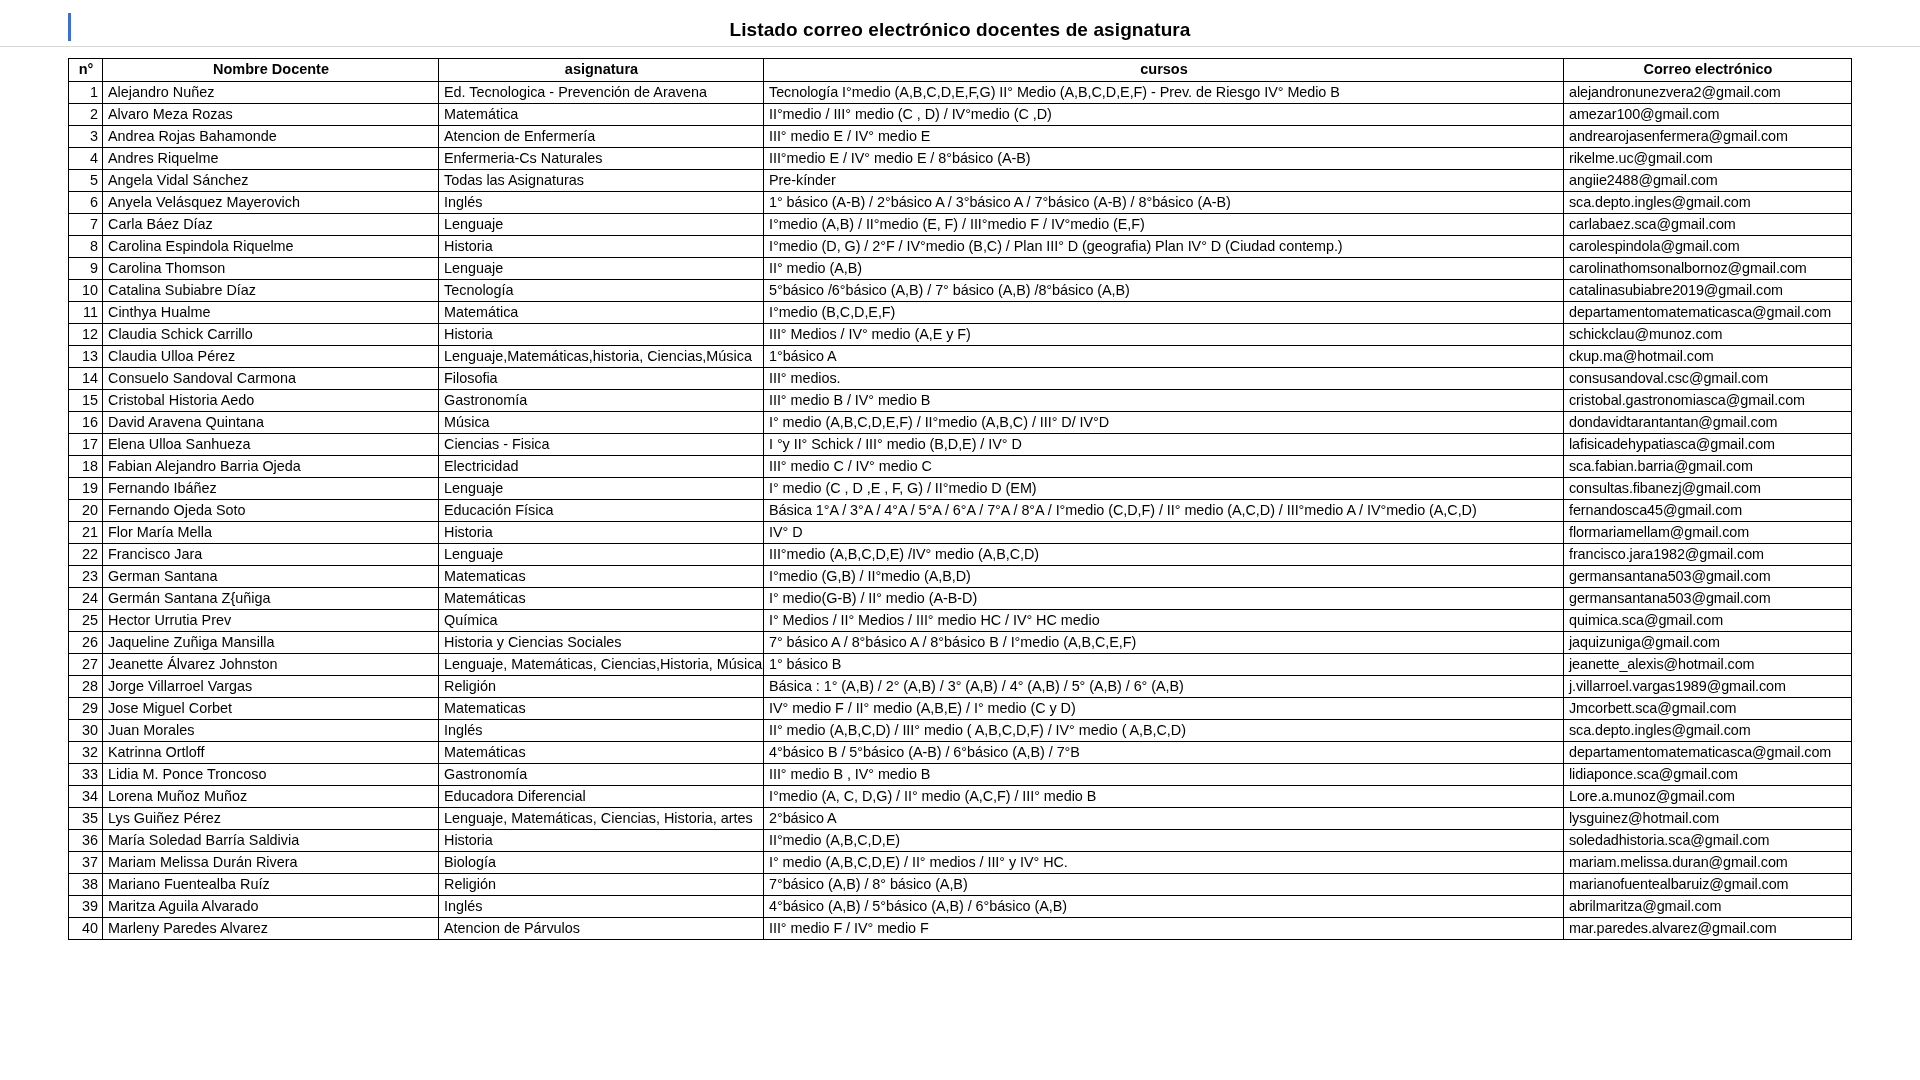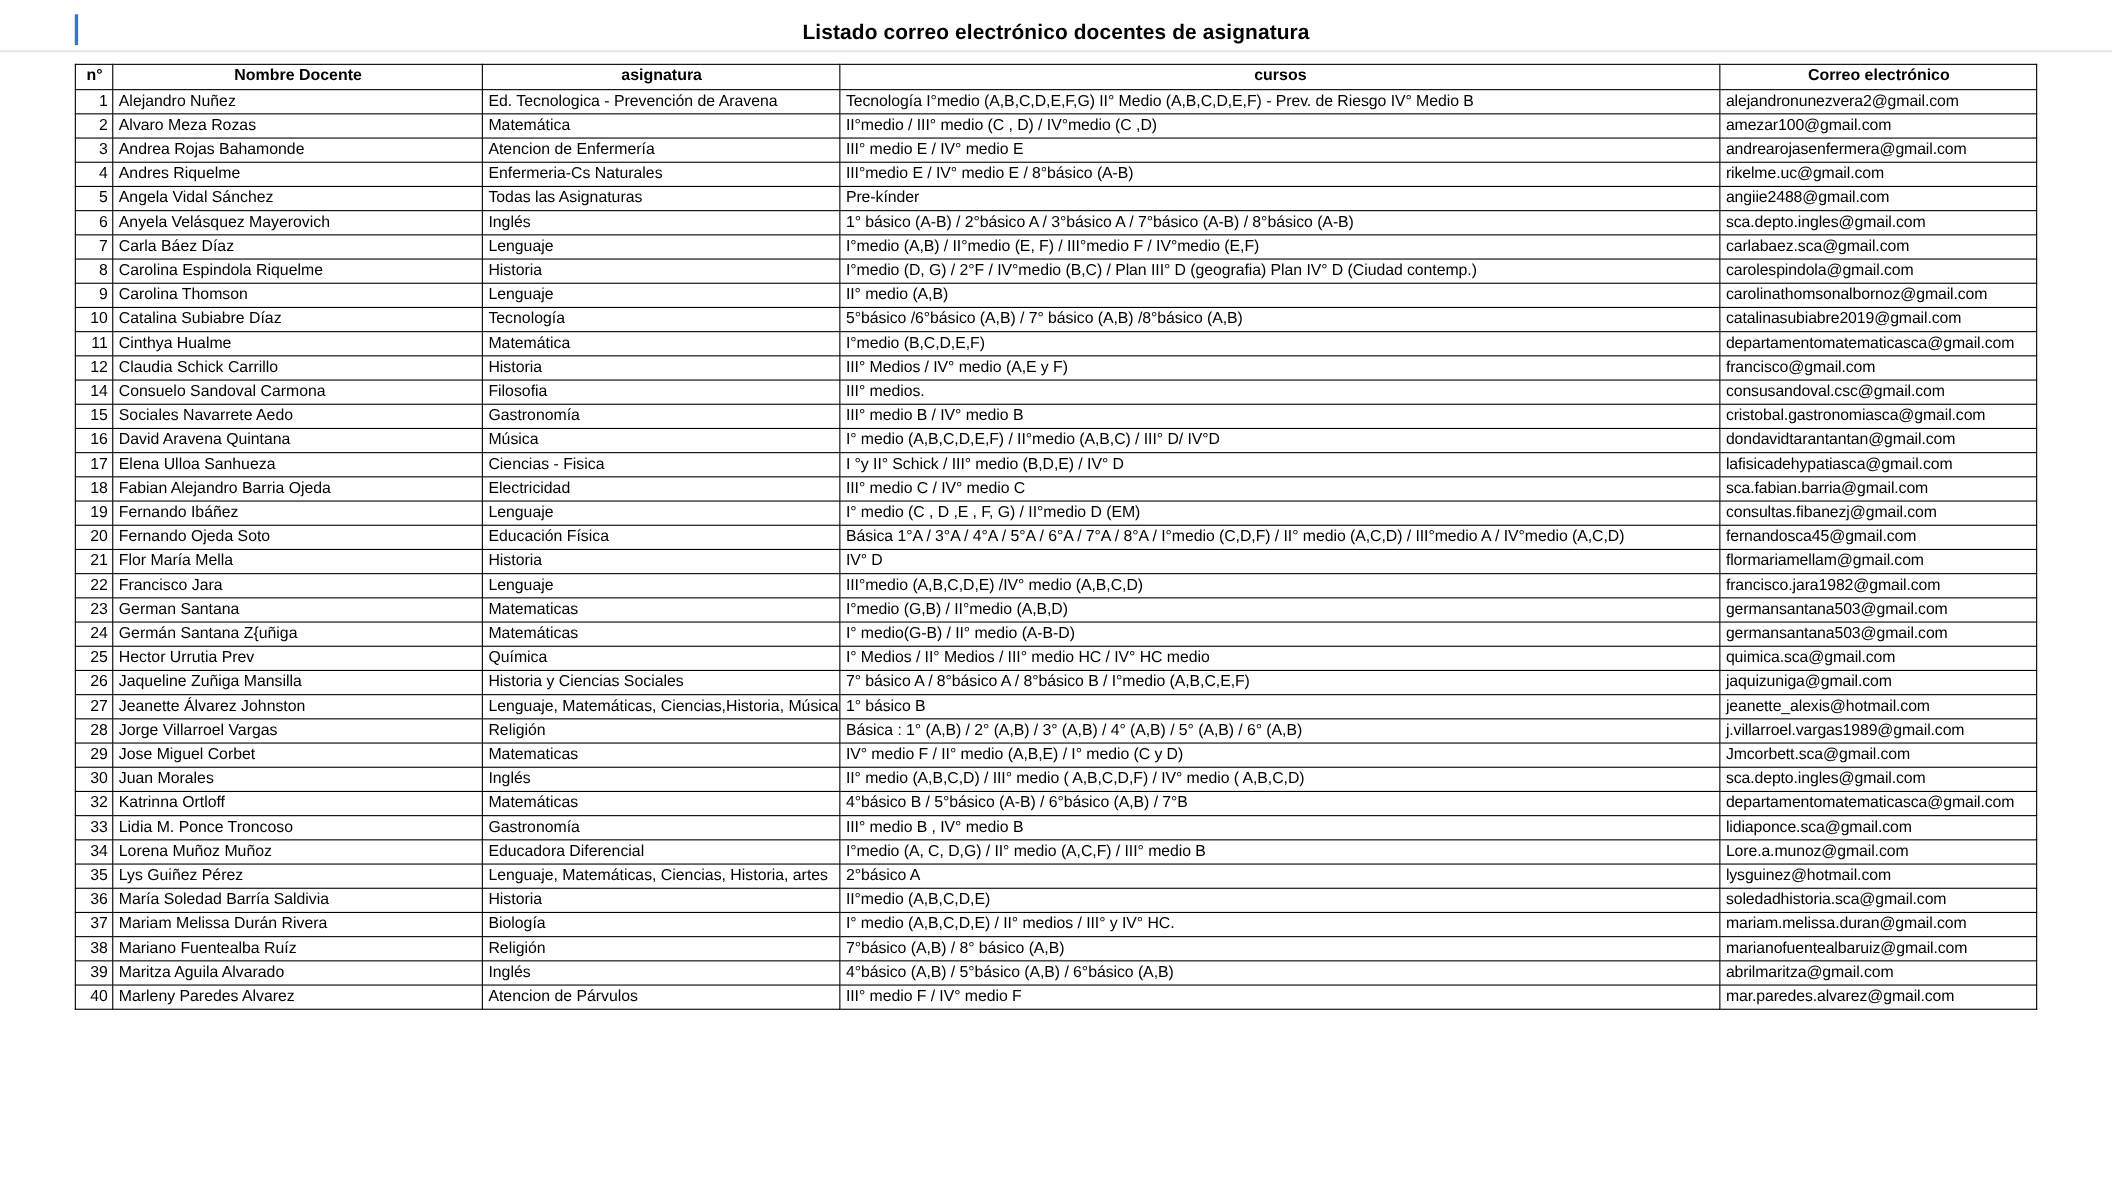--- a/index.html
+++ b/index.html
@@ -206,32 +206,39 @@
             <td class="name-cell">Cinthya Hualme</td>
             <td class="asig-cell">Matemática</td>
             <td class="cur-cell">I°medio (B,C,D,E,F)</td>
             <td class="mail-cell">departamentomatematicasca@gmail.com</td>
           </tr>
           <tr>
             <td class="num">12</td>
             <td class="name-cell">Claudia Schick Carrillo</td>
             <td class="asig-cell">Historia</td>
             <td class="cur-cell">III° Medios / IV° medio (A,E y F)</td>
-            <td class="mail-cell">francisco@gmail.com</td>
+            <td class="mail-cell">schickclau@munoz.com</td>
+          </tr>
+          <tr>
+            <td class="num">13</td>
+            <td class="name-cell">Claudia Ulloa Pérez</td>
+            <td class="asig-cell">Lenguaje,Matemáticas,historia, Ciencias,Música</td>
+            <td class="cur-cell">1°básico A</td>
+            <td class="mail-cell">ckup.ma@hotmail.com</td>
           </tr>
           <tr>
             <td class="num">14</td>
             <td class="name-cell">Consuelo Sandoval Carmona</td>
             <td class="asig-cell">Filosofia</td>
             <td class="cur-cell">III° medios.</td>
             <td class="mail-cell">consusandoval.csc@gmail.com</td>
           </tr>
           <tr>
             <td class="num">15</td>
-            <td class="name-cell">Sociales Navarrete Aedo</td>
+            <td class="name-cell">Cristobal Historia Aedo</td>
             <td class="asig-cell">Gastronomía</td>
             <td class="cur-cell">III° medio B / IV° medio B</td>
             <td class="mail-cell">cristobal.gastronomiasca@gmail.com</td>
           </tr>
           <tr>
             <td class="num">16</td>
             <td class="name-cell">David Aravena Quintana</td>
             <td class="asig-cell">Música</td>
             <td class="cur-cell">I° medio (A,B,C,D,E,F) / II°medio (A,B,C)  / III° D/ IV°D</td>
             <td class="mail-cell">dondavidtarantantan@gmail.com</td>

